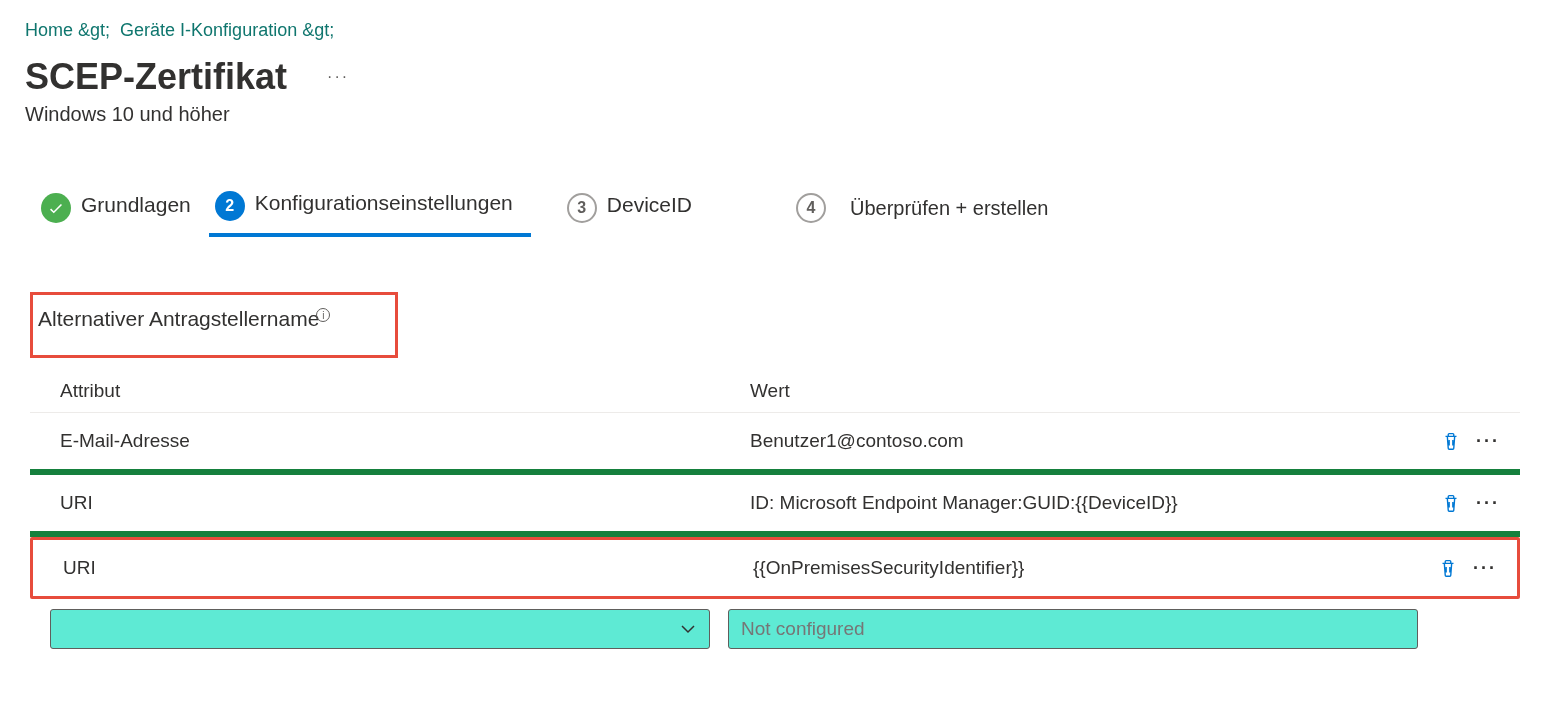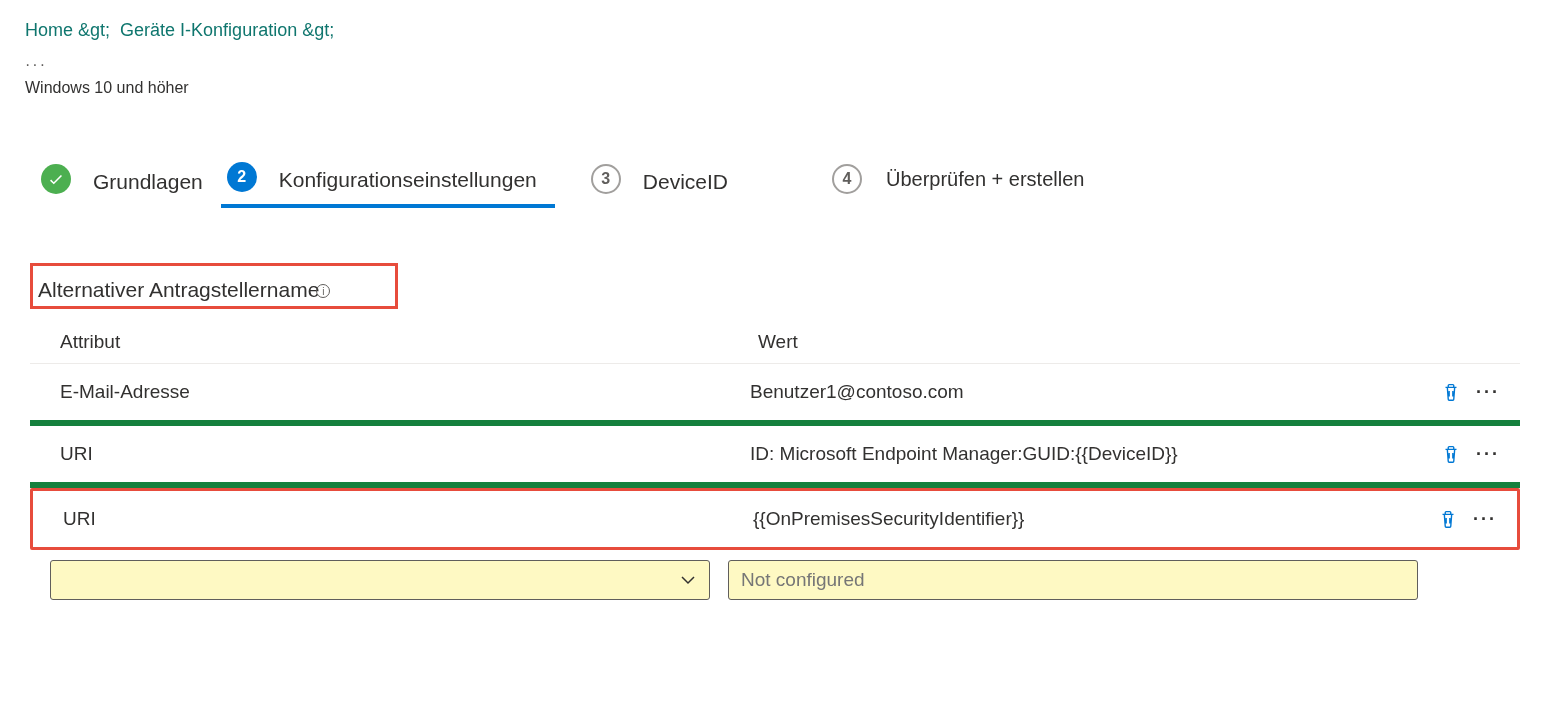--- a/index.html
+++ b/index.html
@@ -32,35 +32,35 @@
       font-size: 36px;
       font-weight: 600;
     }
     .title-more {
       color: #605e5c;
       font-size: 16px;
       letter-spacing: 2px;
       cursor: pointer;
     }
     .subtitle {
-      font-size: 16px;
+      font-size: 20px;
       color: #323130;
       margin-bottom: 55px;
     }
     .stepper {
       display: flex;
       align-items: center;
       gap: 0;
       margin-bottom: 55px;
       padding-left: 10px;
     }
     .step {
       display: flex;
-      align-items: flex-end;
-      gap: 22px;
+      align-items: flex-start;
+      gap: 10px;
       padding: 10px 18px 12px 6px;
       cursor: pointer;
       position: relative;
     }
     .step.active {
       border-bottom: 4px solid #0078d4;
     }
     .step-icon {
       width: 30px;
       height: 30px;
@@ -99,23 +99,23 @@
     .step.step-aufgaben { margin-left: 30px; }
     .step.step-anwendbarkeit { margin-left: 80px; }
     .step.step-ueberpruefen { }
     .step.step-ueberpruefen .step-label { font-size: 20px; }
 
     .section {
       margin-left: 5px;
     }
     .section-header {
       display: inline-flex;
-      align-items: flex-end;
+      align-items: center;
       gap: 5px;
-      padding: 12px 65px 4px 5px;
+      padding: 12px 65px 24px 5px;
       border: 3px solid #e74c3c;
       font-size: 21px;
       margin-bottom: 12px;
       position: relative;
     }
     .info-icon {
       width: 14px;
       height: 14px;
       border: 1px solid #605e5c;
       border-radius: 50%;
@@ -129,21 +129,20 @@
       top: -4px;
     }
     .table {
       width: 1490px;
     }
     .table-header {
       display: flex;
       padding: 10px 20px;
       border-bottom: 1px solid #edebe9;
       font-size: 19px;
-      gap: 8px;
     }
     .col-attr { width: 690px; padding-left: 10px; }
     .col-value { flex: 1; padding-left: 10px; }
     .col-actions { width: 90px; display: flex; justify-content: flex-end; gap: 14px; align-items: center; }
     .table-row {
       display: flex;
       align-items: center;
       padding: 16px 20px;
       border-bottom: 6px solid #15803d;
       font-size: 19px;
@@ -169,21 +168,21 @@
       display: flex;
       gap: 18px;
       padding: 10px 20px 0 20px;
     }
     .dropdown, .text-input {
       border: 1px solid #605e5c;
       border-radius: 3px;
       height: 40px;
       font-size: 19px;
       padding: 0 12px;
-      background: #fef9c3;
+      background: #5eead4;
     }
     .dropdown {
       width: 660px;
       display: flex;
       align-items: center;
       justify-content: flex-end;
       cursor: pointer;
     }
     .dropdown svg { width: 18px; height: 12px; stroke: #323130; fill: none; stroke-width: 2; }
     .text-input {
@@ -195,20 +194,21 @@
   </style>
 </head>
 <body>
 
 <div class="breadcrumb">
   <span>Home &amp;gt;</span>
   <span>Geräte I-Konfiguration &amp;gt;</span>
 </div>
 
 <div class="page-title-row">
+  <h1 class="page-title">SCEP-Zertifikat</h1>
   <span class="title-more">···</span>
 </div>
 <div class="subtitle">Windows 10 und höher</div>
 
 <div class="stepper">
   <div class="step step-grundlagen">
     <span class="step-icon done">
       <svg viewBox="0 0 24 24">
           <path d="M9 16.2l-3.5-3.5L4 14.2 9 19 20 8l-1.5-1.5z"></path>
         </svg>

